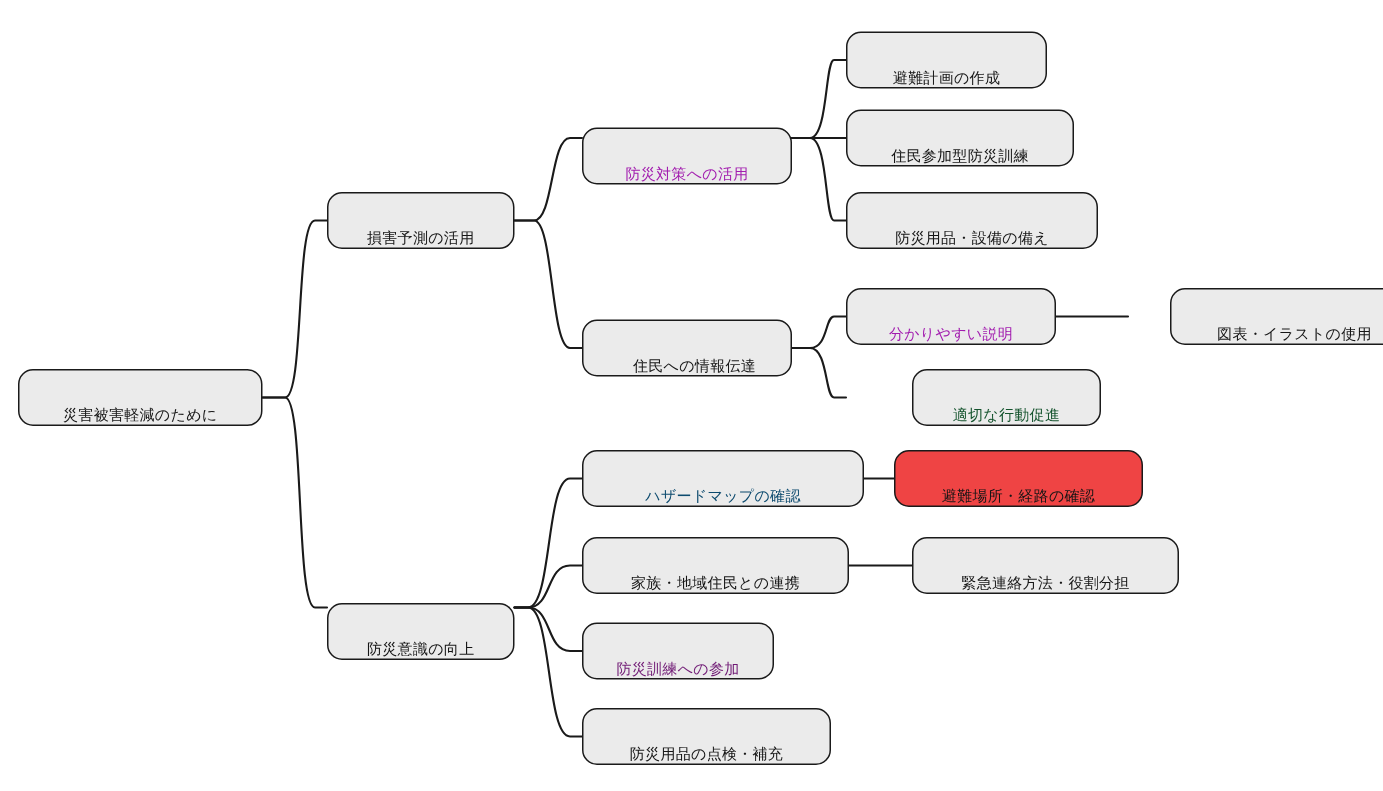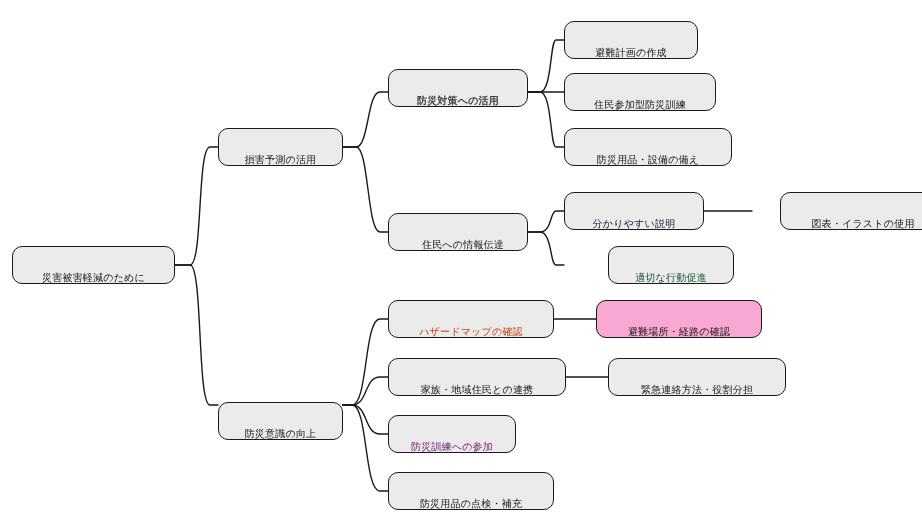--- a/index.html
+++ b/index.html
@@ -77,48 +77,48 @@
   <div id="node-layer">
       <div class="node" style="left: 12px; top: 246px; width: 163px; height: 38px; background: rgb(235, 235, 235); border-color: rgb(26, 26, 26); color: rgb(21, 21, 21);">
         <span class="node-label">災害被害軽減のために</span>
       </div>
       <div class="node" style="left: 218px; top: 128px; width: 125px; height: 38px; background: rgb(235, 235, 235); border-color: rgb(26, 26, 26); color: rgb(21, 21, 21);">
         <span class="node-label">損害予測の活用</span>
       </div>
       <div class="node" style="left: 218px; top: 386px; width: 125px; height: 38px; background: rgb(235, 235, 235); border-color: rgb(26, 26, 26); color: rgb(21, 21, 21); margin-top: 16px;">
         <span class="node-label">防災意識の向上</span>
       </div>
-      <div class="node" style="left: 388px; top: 69px; width: 140px; height: 38px; background: rgb(235, 235, 235); border-color: rgb(26, 26, 26); color: #404040; font-weight: bold;">
+      <div class="node" style="left: 388px; top: 85px; width: 140px; height: 38px; background: rgb(235, 235, 235); border-color: rgb(26, 26, 26); color: #a21caf;">
         <span class="node-label">防災対策への活用</span>
       </div>
       <div class="node" style="left: 388px; top: 213px; width: 140px; height: 38px; background: rgb(235, 235, 235); border-color: rgb(26, 26, 26); color: rgb(21, 21, 21); padding-left: 10px;">
         <span class="node-label">住民への情報伝達</span>
       </div>
       <div class="node" style="left: 564px; top: 21px; width: 134px; height: 38px; background: rgb(235, 235, 235); border-color: rgb(26, 26, 26); color: rgb(21, 21, 21);">
         <span class="node-label">避難計画の作成</span>
       </div>
       <div class="node" style="left: 564px; top: 73px; width: 152px; height: 38px; background: rgb(235, 235, 235); border-color: rgb(26, 26, 26); color: rgb(21, 21, 21);">
         <span class="node-label">住民参加型防災訓練</span>
       </div>
       <div class="node" style="left: 564px; top: 128px; width: 168px; height: 38px; background: rgb(235, 235, 235); border-color: rgb(26, 26, 26); color: rgb(21, 21, 21);">
         <span class="node-label">防災用品・設備の備え</span>
       </div>
-      <div class="node" style="left: 564px; top: 192px; width: 140px; height: 38px; background: rgb(235, 235, 235); border-color: rgb(26, 26, 26); color: #0f172a;">
+      <div class="node" style="left: 564px; top: 192px; width: 140px; height: 38px; background: rgb(235, 235, 235); border-color: rgb(26, 26, 26); color: #a21caf;">
         <span class="node-label">分かりやすい説明</span>
       </div>
       <div class="node" style="left: 752px; top: 192px; width: 166px; height: 38px; background: rgb(235, 235, 235); border-color: rgb(26, 26, 26); color: rgb(21, 21, 21); margin-left: 28px;">
         <span class="node-label">図表・イラストの使用</span>
       </div>
       <div class="node" style="left: 564px; top: 246px; width: 126px; height: 38px; background: rgb(235, 235, 235); border-color: rgb(26, 26, 26); color: #14532d; margin-left: 44px;">
         <span class="node-label">適切な行動促進</span>
       </div>
-      <div class="node" style="left: 388px; top: 300px; width: 166px; height: 38px; background: rgb(235, 235, 235); border-color: rgb(26, 26, 26); color: #c2410c;">
+      <div class="node" style="left: 388px; top: 300px; width: 188px; height: 38px; background: rgb(235, 235, 235); border-color: rgb(26, 26, 26); color: #0c4a6e;">
         <span class="node-label">ハザードマップの確認</span>
       </div>
-      <div class="node" style="left: 596px; top: 300px; width: 166px; height: 38px; background: #f9a8d4; border-color: rgb(26, 26, 26); color: rgb(21, 21, 21);">
+      <div class="node" style="left: 596px; top: 300px; width: 166px; height: 38px; background: #ef4444; border-color: rgb(26, 26, 26); color: rgb(21, 21, 21);">
         <span class="node-label">避難場所・経路の確認</span>
       </div>
       <div class="node" style="left: 388px; top: 358px; width: 178px; height: 38px; background: rgb(235, 235, 235); border-color: rgb(26, 26, 26); color: rgb(21, 21, 21);">
         <span class="node-label">家族・地域住民との連携</span>
       </div>
       <div class="node" style="left: 608px; top: 358px; width: 178px; height: 38px; background: rgb(235, 235, 235); border-color: rgb(26, 26, 26); color: rgb(21, 21, 21);">
         <span class="node-label">緊急連絡方法・役割分担</span>
       </div>
       <div class="node" style="left: 388px; top: 415px; width: 128px; height: 38px; background: rgb(235, 235, 235); border-color: rgb(26, 26, 26); color: #701a75;">
         <span class="node-label">防災訓練への参加</span>

